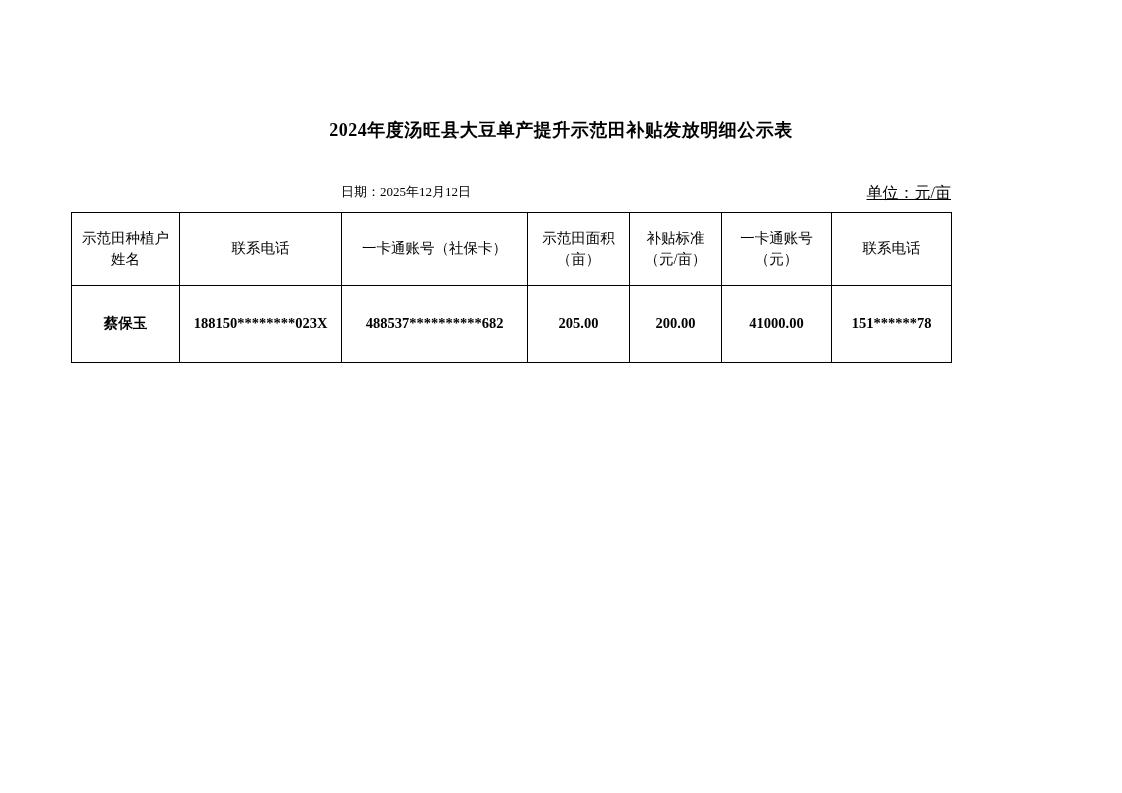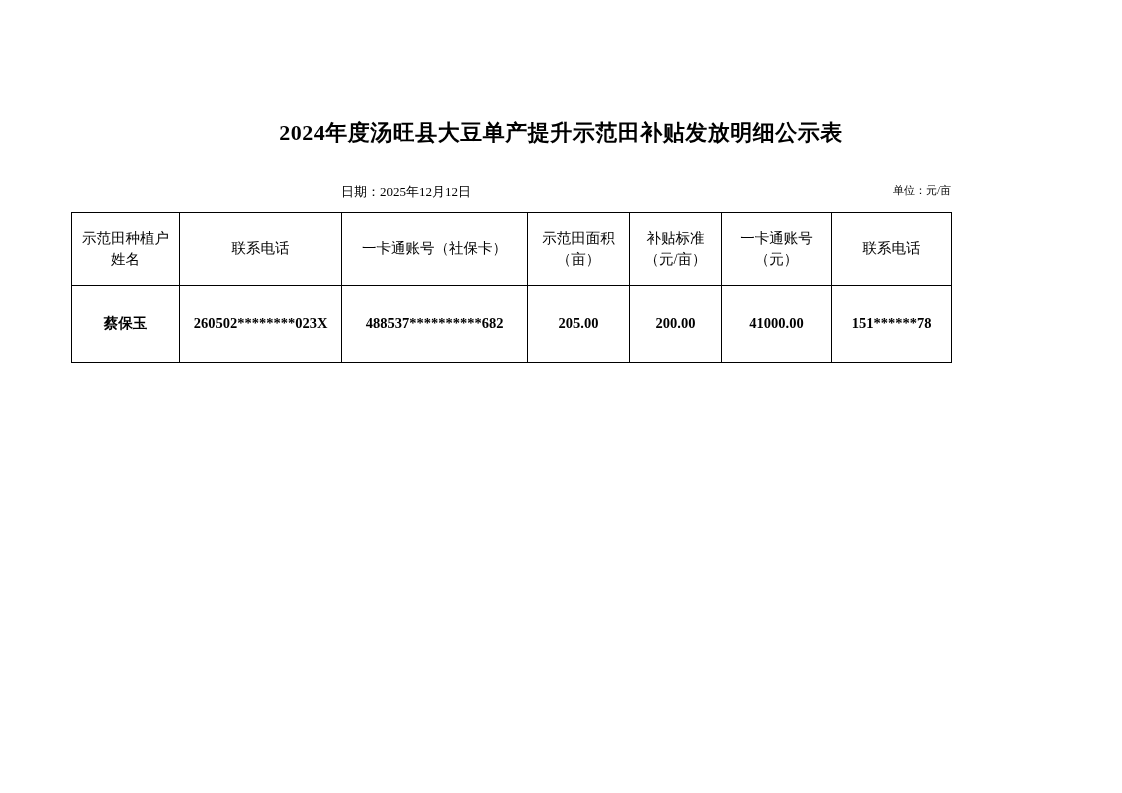--- a/index.html
+++ b/index.html
@@ -19,21 +19,21 @@
     width: 1122px;
     height: 793px;
     box-sizing: border-box;
   }
   .doc-title {
     position: absolute;
     top: 118px;
     left: 0;
     width: 1122px;
     text-align: center;
-    font-size: 22px;
+    font-size: 18px;
     font-weight: bold;
     letter-spacing: 0.5px;
     font-family: "Liberation Serif", "DejaVu Serif", serif;
   }
   .meta-row {
     position: absolute;
     top: 183px;
     left: 71px;
     width: 880px;
     height: 22px;
@@ -42,22 +42,23 @@
     position: absolute;
     left: 270px;
     top: 0;
     font-size: 13px;
     white-space: nowrap;
   }
   .meta-unit {
     position: absolute;
     right: 0;
     top: 0;
-    font-size: 11px;
+    font-size: 16px;
     white-space: nowrap;
+    text-decoration: underline;
   }
   table.main-table {
     position: absolute;
     top: 212px;
     left: 71px;
     width: 880px;
     border-collapse: collapse;
     table-layout: fixed;
   }
   table.main-table th,
@@ -135,21 +136,21 @@
           <span class="hdr-line">（元）</span>
         </th>
         <th>
           <span class="hdr-line">联系电话</span>
         </th>
       </tr>
     </thead>
     <tbody>
       <tr>
         <td>蔡保玉</td>
-        <td>260502********023X</td>
+        <td>188150********023X</td>
         <td>488537**********682</td>
         <td>205.00</td>
         <td>200.00</td>
         <td>41000.00</td>
         <td>151******78</td>
       </tr>
     </tbody>
   </table>
 
 </div>

